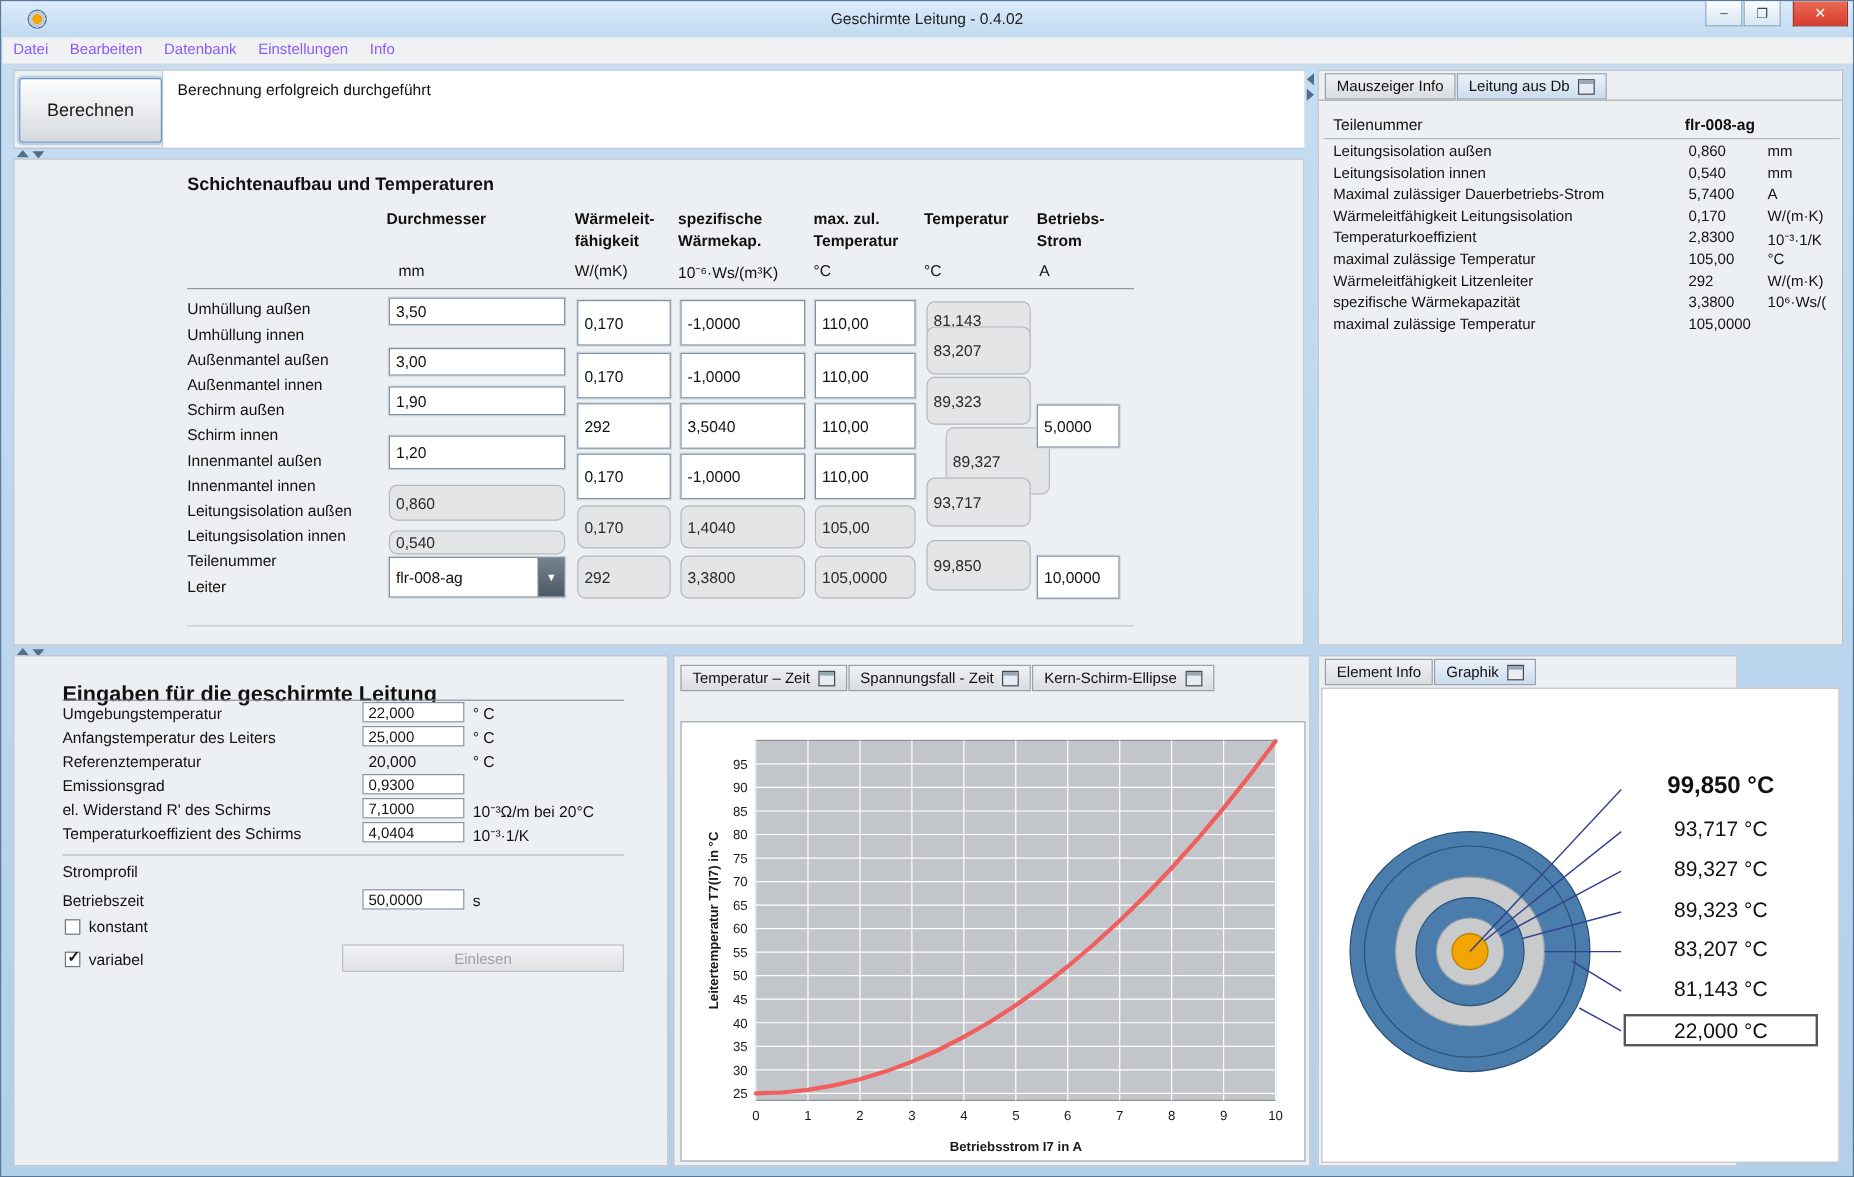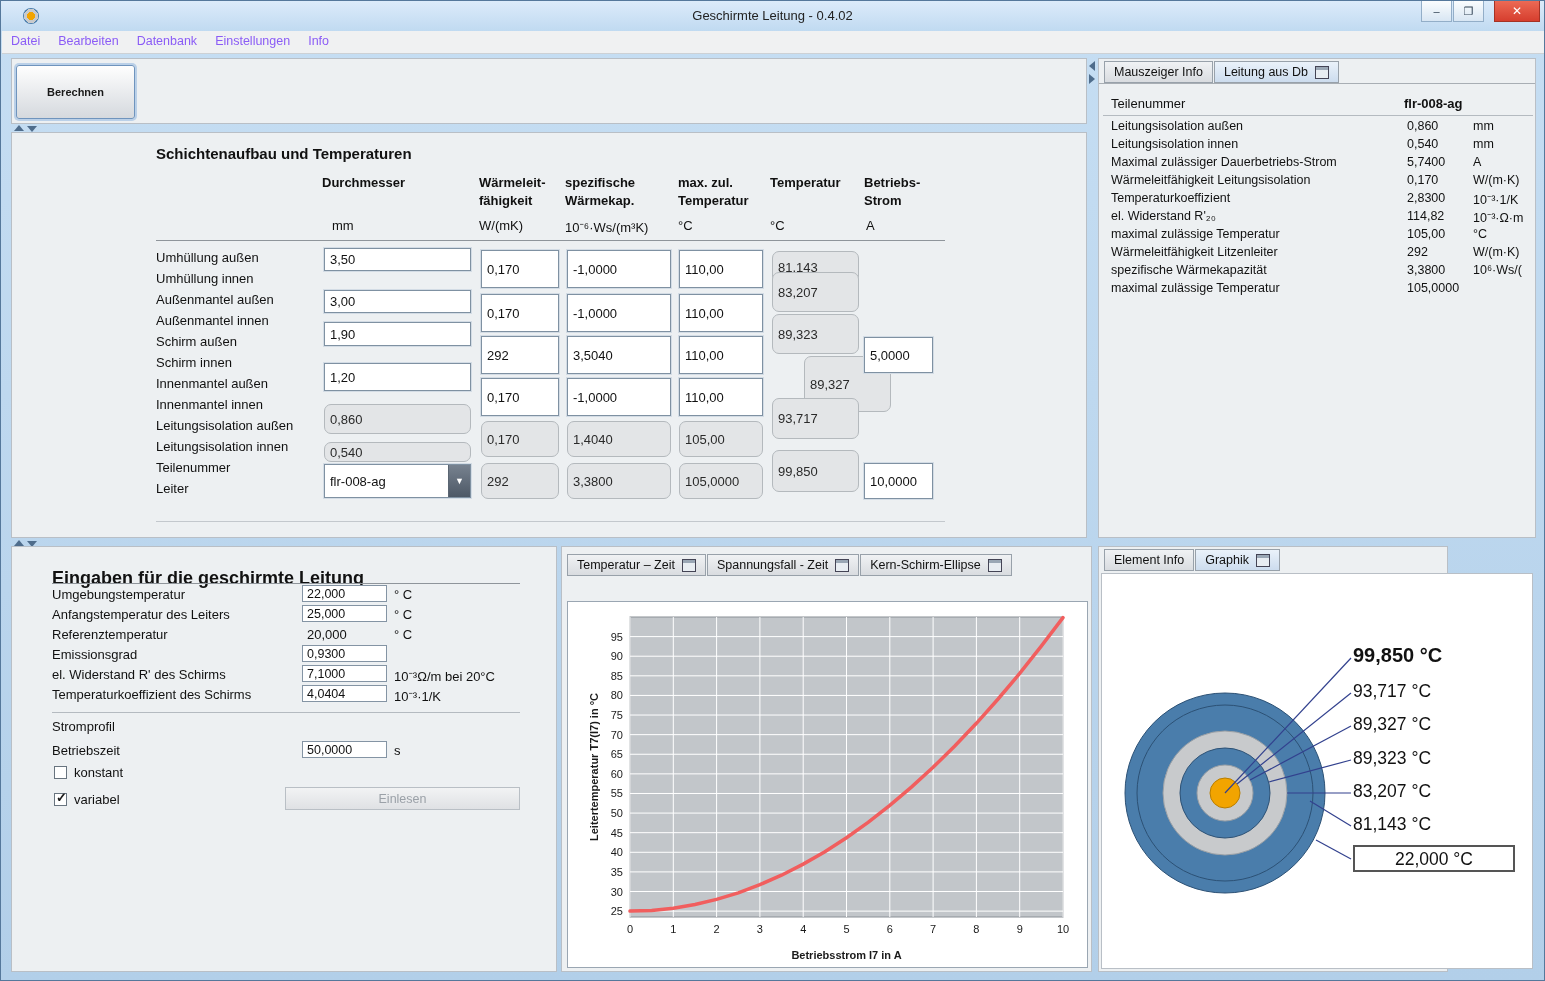--- a/index.html
+++ b/index.html
@@ -38,21 +38,21 @@
     background:linear-gradient(#f0f2f4,#d9dce0);margin-right:1px;white-space:nowrap;height:22px;box-sizing:border-box}
   .tab.sel{background:linear-gradient(#eaf2fa,#ccdcee)}
   .detach{display:inline-block;width:12px;height:11px;border:1px solid #445;background:#e8edf2;margin-left:7px;position:relative}
   .detach::before{content:"";position:absolute;left:0;right:0;top:0;height:3px;background:#9aa7b5}
   
   .ebox{position:absolute;width:85px;height:17px;background:#fff;border:1px solid #8494a4;
     font-size:12.5px;padding:0 4px;display:flex;align-items:center;box-sizing:border-box}
   .cb{position:absolute;width:13px;height:13px;background:#fff;border:1px solid #68747f;box-sizing:border-box}
   .cb .mark{position:absolute;left:1px;top:-4px;font-size:13px;font-weight:bold;color:#1a1a1a}
   .btn-main{position:absolute;background:linear-gradient(#fefefe,#d5d9de);border:1px solid #6f94bd;
-    box-shadow:0 0 0 2px #bad0e8;border-radius:3px;font-weight:bold;font-size:11px;
+    box-shadow:0 0 0 2px #bad0e8;border-radius:3px;font-weight:normal;font-size:15px;
     display:flex;align-items:center;justify-content:center;color:#1a1a1a}
   .btn-disabled{position:absolute;background:linear-gradient(#f2f3f4,#dfe1e4);border:1px solid #b9bfc5;
     color:#9ba1a8;display:flex;align-items:center;justify-content:center;font-size:12.5px;box-sizing:border-box}
   
   .info-rows{position:absolute;left:0;width:438px}
   .info-row{position:relative;height:18px;font-size:12.5px;white-space:nowrap}
   .il{position:absolute;left:12px}
   .iv{position:absolute;left:308px}
   .iu{position:absolute;left:374px}
   
@@ -60,21 +60,21 @@
   .layer-label{height:21px;line-height:21px;font-size:13px;white-space:nowrap}
   
   .tri{position:absolute;width:0;height:0}
   .tri.up{border-left:5px solid transparent;border-right:5px solid transparent;border-bottom:6px solid #4f6d8c}
   .tri.down{border-left:5px solid transparent;border-right:5px solid transparent;border-top:6px solid #4f6d8c}
   .tri.left{border-top:5px solid transparent;border-bottom:5px solid transparent;border-right:6px solid #4f6d8c}
   .tri.right{border-top:5px solid transparent;border-bottom:5px solid transparent;border-left:6px solid #4f6d8c}
   
   .chart-content{position:absolute;background:#fff;border:1px solid #9aa6b2;box-sizing:border-box}
   
-  .glabel{position:absolute;left:251px;width:162px;text-align:left;padding-right:4px;font-size:17.5px;white-space:nowrap}
+  .glabel{position:absolute;left:251px;width:162px;text-align:center;padding-right:4px;font-size:17.5px;white-space:nowrap}
   .glabel.big{font-size:20px;font-weight:bold}
   .glabel.boxed{border:2px solid #555;background:#fff;text-align:center;padding:2px 0;box-sizing:border-box}
 </style>
 </head>
 <body>
 
 <div class="titlebar">
   <span class="appicon"></span>
   <span>Geschirmte Leitung - 0.4.02</span>
 </div>
@@ -97,20 +97,23 @@
     <div class="menu-item">Datenbank</div>
 
     <div class="menu-item">Einstellungen</div>
 
     <div class="menu-item">Info</div>
 
 </div>
 
 <div class="panel" style="left:10px;top:57px;width:1076px;height:66px">
   <div class="btn-main" style="left:4px;top:6px;width:117px;height:52px">Berechnen</div>
+  <div class="abs" style="left:123px;top:0;width:951px;height:64px;background:#fff;border-left:1px solid #c3c8cd">
+    <div class="txt" style="left:12px;top:8px">Berechnung erfolgreich durchgeführt</div>
+  </div>
 </div>
 
 <div class="tri up" style="left:13px;top:124px"></div>
 <div class="tri down" style="left:26px;top:125px"></div>
 <div class="tri up" style="left:13px;top:539px"></div>
 <div class="tri down" style="left:26px;top:540px"></div>
 <div class="tri left" style="left:1088px;top:60px"></div>
 <div class="tri right" style="left:1088px;top:73px"></div>
 
 <div class="panel" style="left:10px;top:131px;width:1076px;height:406px">
@@ -193,21 +196,21 @@
   <div class="fld" style="left:667px;top:117px;width:84px;height:38px">110,00</div>
   <div class="fld" style="left:667px;top:161px;width:84px;height:38px">110,00</div>
   <div class="fld" style="left:667px;top:203px;width:84px;height:38px">110,00</div>
   <div class="fld" style="left:667px;top:245px;width:84px;height:38px">110,00</div>
   <div class="fld ro" style="left:667px;top:288px;width:84px;height:36px">105,00</div>
   <div class="fld ro" style="left:667px;top:330px;width:84px;height:36px">105,0000</div>
 
   <div class="fld ro" style="left:760px;top:118px;width:87px;height:32px">81,143</div>
   <div class="fld ro" style="left:760px;top:139px;width:87px;height:40px">83,207</div>
   <div class="fld ro" style="left:760px;top:181px;width:87px;height:40px">89,323</div>
-  <div class="fld ro" style="left:792px;top:223px;width:87px;height:56px">89,327</div>
+  <div class="fld ro" style="left:776px;top:223px;width:87px;height:56px">89,327</div>
   <div class="fld ro" style="left:760px;top:265px;width:87px;height:41px">93,717</div>
   <div class="fld ro" style="left:760px;top:317px;width:87px;height:42px">99,850</div>
 
   <div class="fld" style="left:852px;top:204px;width:69px;height:36px">5,0000</div>
   <div class="fld" style="left:852px;top:330px;width:69px;height:36px">10,0000</div>
 </div>
 
 <div class="panel" style="left:1097px;top:57px;width:438px;height:480px">
   <div class="tabrow" style="left:5px;top:2px">
     <div class="tab">Mauszeiger Info</div>
@@ -247,25 +250,20 @@
         <span class="iv">0,170</span>
         <span class="iu">W/(m·K)</span>
       </div>
 
       <div class="info-row">
         <span class="il">Temperaturkoeffizient</span>
         <span class="iv">2,8300</span>
         <span class="iu">10⁻³·1/K</span>
       </div>
 
-      <div class="info-row">
-        <span class="il">el. Widerstand R'₂₀</span>
-        <span class="iv">114,82</span>
-        <span class="iu">10⁻³·Ω·m</span>
-      </div>
 
       <div class="info-row">
         <span class="il">maximal zulässige Temperatur</span>
         <span class="iv">105,00</span>
         <span class="iu">°C</span>
       </div>
 
       <div class="info-row">
         <span class="il">Wärmeleitfähigkeit Litzenleiter</span>
         <span class="iv">292</span>

